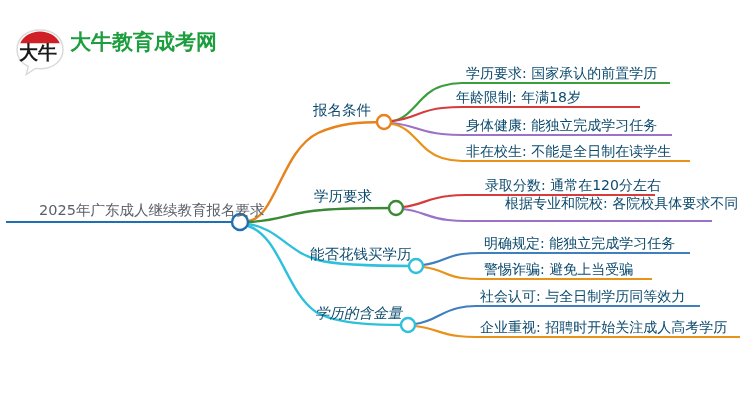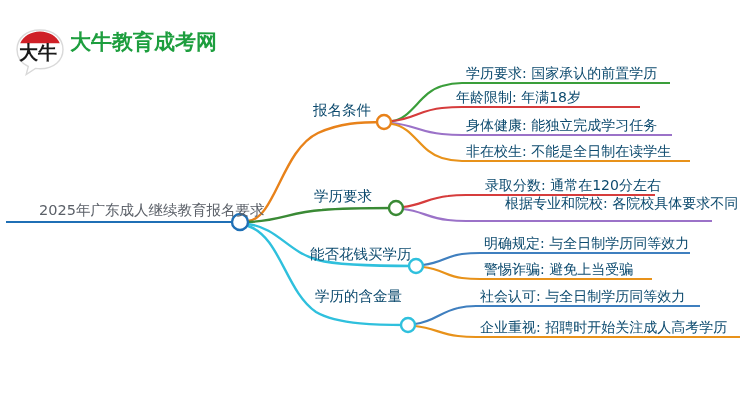--- a/index.html
+++ b/index.html
@@ -135,27 +135,27 @@
   <circle cx="396" cy="208" r="7" fill="#ffffff" stroke="#3a8a35" stroke-width="2.4"></circle>
   <circle cx="416" cy="266" r="7" fill="#ffffff" stroke="#2fc0dd" stroke-width="2.4"></circle>
   <circle cx="408" cy="325" r="7" fill="#ffffff" stroke="#2fc0dd" stroke-width="2.4"></circle>
 </svg>
 
 <div class="node-label root-label" style="left:14px; top:203px;">2025年广东成人继续教育报名要求</div>
 
 <div class="node-label branch-label" style="left:313px; top:103px;">报名条件</div>
 <div class="node-label branch-label" style="left:314px; top:189px;">学历要求</div>
 <div class="node-label branch-label" style="left:310px; top:247px;text-align:right;">能否花钱买学历</div>
-<div class="node-label branch-label" style="left:315px; top:289px;">学历的含金量</div>
+<div class="node-label branch-label" style="left:315px; top:306px;font-style:italic;">学历的含金量</div>
 
 <div class="node-label leaf-label" style="left:466px; top:66px;">学历要求: 国家承认的前置学历</div>
 <div class="node-label leaf-label" style="left:456px; top:90px;">年龄限制: 年满18岁</div>
 <div class="node-label leaf-label" style="left:466px; top:118px;">身体健康: 能独立完成学习任务</div>
 <div class="node-label leaf-label" style="left:466px; top:144px;">非在校生: 不能是全日制在读学生</div>
 
 <div class="node-label leaf-label" style="left:456px; top:178px;margin-left:29px;">录取分数: 通常在120分左右</div>
 <div class="node-label leaf-label" style="left:470px; top:196px;margin-left:35px;">根据专业和院校: 各院校具体要求不同</div>
 
-<div class="node-label leaf-label" style="left:484px; top:236px;">明确规定: 与全日制学历同等效力</div>
+<div class="node-label leaf-label" style="left:484px; top:236px;">明确规定: 能独立完成学习任务</div>
 <div class="node-label leaf-label" style="left:484px; top:262px;">警惕诈骗: 避免上当受骗</div>
 
 <div class="node-label leaf-label" style="left:480px; top:289px;text-align:center;">社会认可: 与全日制学历同等效力</div>
 <div class="node-label leaf-label" style="left:480px; top:320px;">企业重视: 招聘时开始关注成人高考学历</div>
 
 </body></html>

